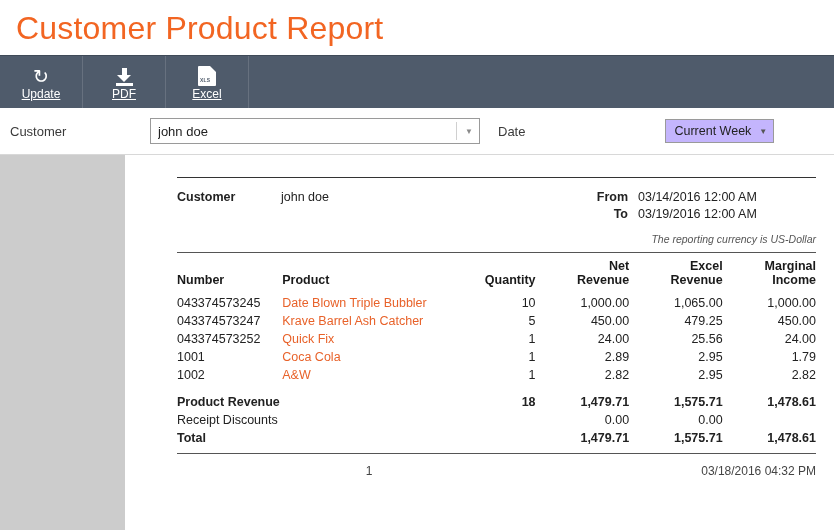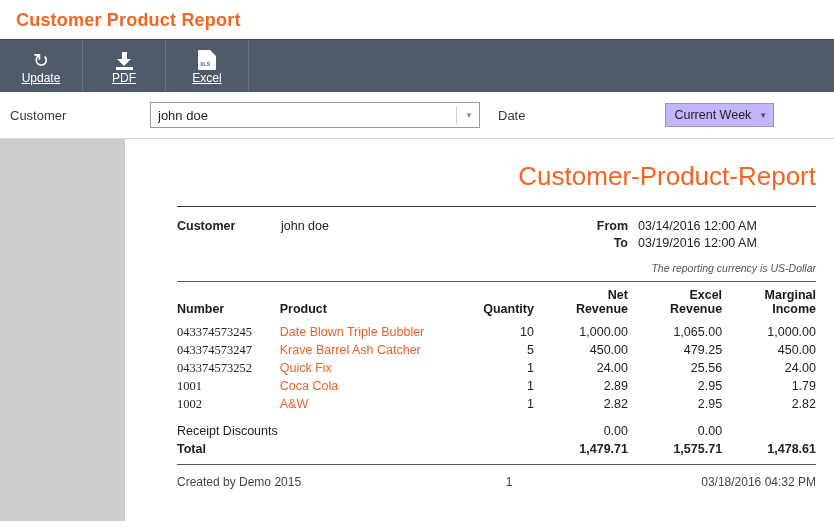--- a/index.html
+++ b/index.html
@@ -10,22 +10,22 @@
     width: 834px;
     height: 530px;
     font-family: "Liberation Sans", sans-serif;
     background: #ffffff;
     overflow: hidden;
   }
 
   
   .app-title {
     color: #f26522;
-    font-size: 18px;
-    font-weight: bold;
+    font-size: 32px;
+    font-weight: normal;
     padding: 10px 0 8px 16px;
     letter-spacing: 0.2px;
   }
 
   
   .toolbar {
     background: #4f5b6b;
     height: 52px;
     display: flex;
     align-items: stretch;
@@ -281,21 +281,20 @@
   table.report td {
     padding: 1px 8px 1px 0;
     text-align: right;
     line-height: 16px;
     white-space: nowrap;
   }
   table.report td.num {
     text-align: left;
     color: #222;
     width: 104px;
-    font-family: Liberation Serif, serif;
   }
   table.report td.prod {
     text-align: left;
     color: #e8622a;
   }
   col.c-number { width: 104px; }
   col.c-product { width: 190px; }
   col.c-qty { width: 96px; }
   col.c-net { width: 110px; }
   col.c-gross { width: 110px; }
@@ -381,21 +380,20 @@
   <div class="combo-small">
     <span>Current Week</span>
     <span class="arrow">▼</span>
   </div>
 </div>
 
 <div class="report-area">
   <div class="report-page">
     <div class="report-inner">
 
-      <div class="report-title">Customer-Product-Report</div>
 
       <div class="rule"></div>
 
       <div class="meta">
         <div style="flex:1">
           <div class="meta-row">
             <span class="lbl">Customer</span>
             <span class="val">john doe</span>
           </div>
         </div>
@@ -483,39 +481,45 @@
             <td>2.82</td>
             <td>2.95</td>
             <td>2.82</td>
           </tr>
 
           <tr class="rows-gap">
             <td colspan="6"></td>
           </tr>
 
           <tr class="summary-block">
+            <td class="sum-label" colspan="2">Product Revenue</td>
+            <td class="bold">18</td>
+            <td class="bold">1,479.71</td>
+            <td class="bold">1,575.71</td>
+            <td class="bold">1,478.61</td>
+          </tr>
+          <tr class="summary-block">
             <td class="sum-label plain" colspan="2">Receipt Discounts</td>
             <td></td>
             <td>0.00</td>
             <td>0.00</td>
             <td></td>
           </tr>
           <tr class="summary-block">
             <td class="sum-label" colspan="2">Total</td>
             <td class="bold"></td>
             <td class="bold">1,479.71</td>
             <td class="bold">1,575.71</td>
             <td class="bold">1,478.61</td>
           </tr>
         </tbody>
       </table>
 
       <div class="rule thin" style="margin-top:6px"></div>
 
       <div class="footer">
-        <span class="created">Created by Demo 2015</span>
         <span class="pageno">1</span>
         <span class="stamp">03/18/2016 04:32 PM</span>
       </div>
 
     </div>
   </div>
 </div>
 
 </body></html>

